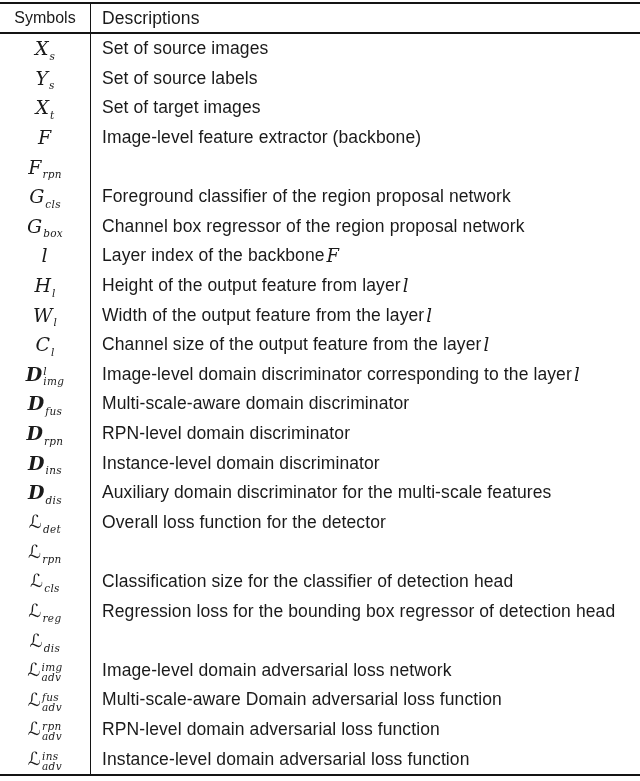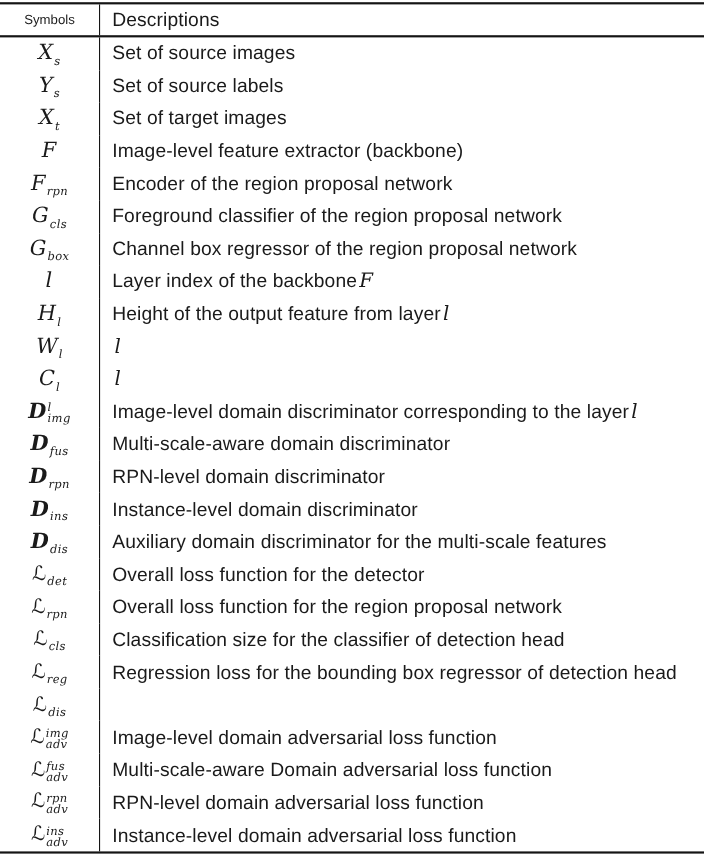--- a/index.html
+++ b/index.html
@@ -49,21 +49,21 @@
     flex: 1;
     display: flex;
     align-items: center;
     padding-left: 11px;
     padding-right: 2px;
     font-size: 17.5px;
     letter-spacing: 0.1px;
     white-space: nowrap;
   }
   .header-sym {
-    font-size: 12px;
+    font-size: 16px;
     text-align: center;
   }
   
   .sym {
     display: inline-flex;
     align-items: center;
     line-height: 1;
   }
   .base {
     font-size: 19px;
@@ -188,24 +188,20 @@
   <div class="trow">
     <div class="sym-cell">
       <span class="sym">
         <span class="base" data-kind="it">F</span>
         <span class="scripts">
           <span class="sup"></span>
           <span class="sub">rpn</span>
         </span>
       </span>
     </div>
-    <div class="desc-cell">
-      <span>Encoder of the region proposal network</span>
-            <span class="desc-math"></span>
-    </div>
   </div>
 
   <div class="trow">
     <div class="sym-cell">
       <span class="sym">
         <span class="base" data-kind="it">G</span>
         <span class="scripts">
           <span class="sup"></span>
           <span class="sub">cls</span>
         </span>
@@ -269,35 +265,37 @@
     <div class="sym-cell">
       <span class="sym">
         <span class="base" data-kind="it">W</span>
         <span class="scripts">
           <span class="sup"></span>
           <span class="sub">l</span>
         </span>
       </span>
     </div>
     <div class="desc-cell">
+      <span>Width of the output feature from the layer </span>
             <span class="desc-math">l</span>
     </div>
   </div>
 
   <div class="trow">
     <div class="sym-cell">
       <span class="sym">
         <span class="base" data-kind="it">C</span>
         <span class="scripts">
           <span class="sup"></span>
           <span class="sub">l</span>
         </span>
       </span>
     </div>
     <div class="desc-cell">
+      <span>Channel size of the output feature from the layer </span>
             <span class="desc-math">l</span>
     </div>
   </div>
 
   <div class="trow">
     <div class="sym-cell">
       <span class="sym">
         <span class="base" data-kind="cal">D</span>
         <span class="scripts">
           <span class="sup">l</span>
@@ -394,24 +392,20 @@
   <div class="trow">
     <div class="sym-cell">
       <span class="sym">
         <span class="base" data-kind="scr">ℒ</span>
         <span class="scripts">
           <span class="sup"></span>
           <span class="sub">rpn</span>
         </span>
       </span>
     </div>
-    <div class="desc-cell">
-      <span>Overall loss function for the region proposal network</span>
-            <span class="desc-math"></span>
-    </div>
   </div>
 
   <div class="trow">
     <div class="sym-cell">
       <span class="sym">
         <span class="base" data-kind="scr">ℒ</span>
         <span class="scripts">
           <span class="sup"></span>
           <span class="sub">cls</span>
         </span>
@@ -455,21 +449,21 @@
     <div class="sym-cell">
       <span class="sym">
         <span class="base" data-kind="scr">ℒ</span>
         <span class="scripts">
           <span class="sup">img</span>
           <span class="sub">adv</span>
         </span>
       </span>
     </div>
     <div class="desc-cell">
-      <span>Image-level domain adversarial loss function</span>
+      <span>Image-level domain adversarial loss network</span>
             <span class="desc-math"></span>
     </div>
   </div>
 
   <div class="trow">
     <div class="sym-cell">
       <span class="sym">
         <span class="base" data-kind="scr">ℒ</span>
         <span class="scripts">
           <span class="sup">fus</span>

